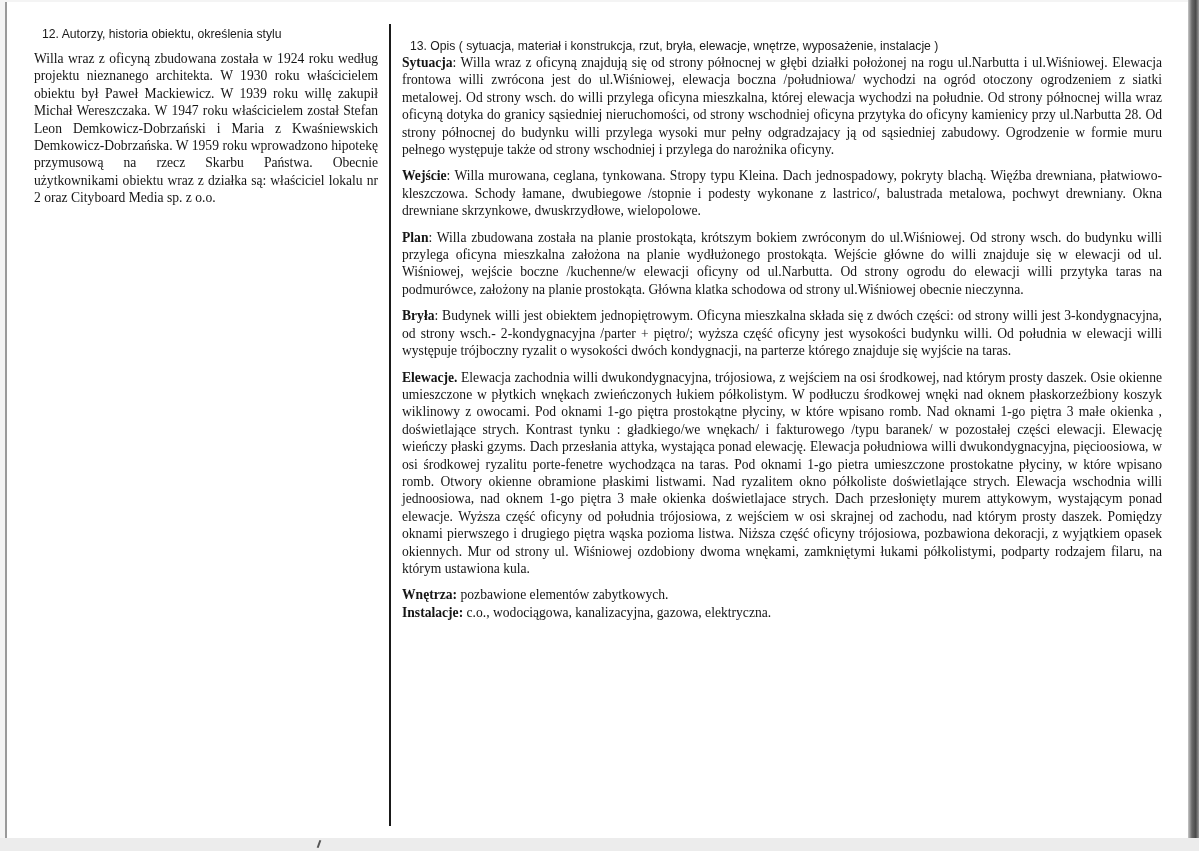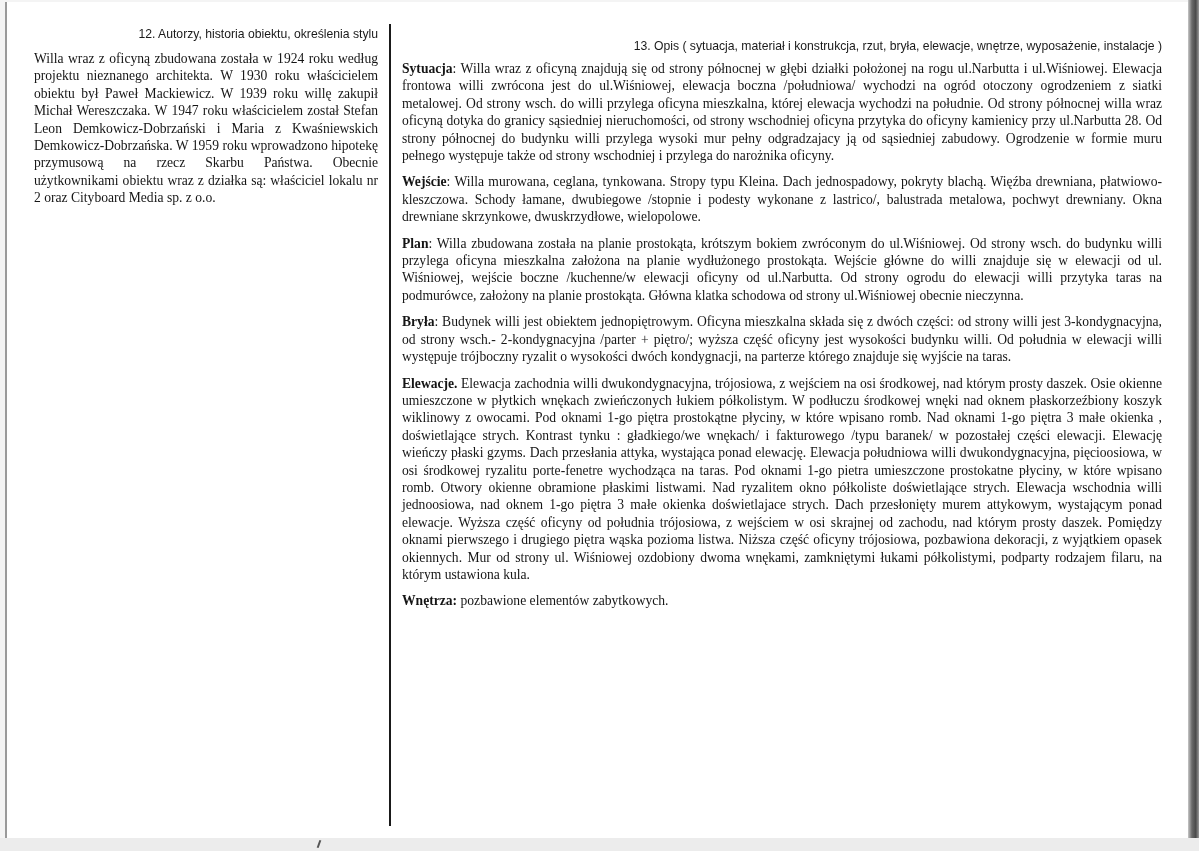--- a/index.html
+++ b/index.html
@@ -33,24 +33,23 @@
     .col-left {
       position: absolute; left: 27px; top: 25px; width: 344px;
     }
     .col-right {
       position: absolute; left: 395px; top: 37px; width: 760px;
     }
     .section-head {
       font-family: "Liberation Sans", sans-serif;
       font-size: 12.2px; color: #1a1a1a; margin: 0;
       white-space: nowrap;
-      text-align: right;
     }
     .col-left .section-head { margin-left: 8px; margin-bottom: 9px; }
-    .col-right .section-head { margin-left: 8px; margin-bottom: 7px; }
+    .col-right .section-head { margin-left: 8px; margin-bottom: 1px; }
     .para {
       font-size: 13.6px; line-height: 17.4px; text-align: justify;
       margin: 0;
     }
     .col-right .para { margin-bottom: 9px; }
     .col-right .para.tight { margin-bottom: 0; }
     .para b { font-weight: bold; }
   </style>
 </head>
 <body>
@@ -70,20 +69,21 @@
     <p class="para"><b>Wejście</b><span>: </span><span>Willa murowana, ceglana, tynkowana. Stropy typu Kleina. Dach jednospadowy, pokryty blachą. Więźba drewniana, płatwiowo-kleszczowa. Schody łamane, dwubiegowe /stopnie i podesty wykonane z lastrico/, balustrada metalowa, pochwyt drewniany. Okna drewniane skrzynkowe, dwuskrzydłowe, wielopolowe.</span></p>
 
     <p class="para"><b>Plan</b><span>: </span><span>Willa zbudowana została na planie prostokąta, krótszym bokiem zwróconym do ul.Wiśniowej. Od strony wsch. do budynku willi przylega oficyna mieszkalna założona na planie wydłużonego prostokąta. Wejście główne do willi znajduje się w elewacji od ul. Wiśniowej, wejście boczne /kuchenne/w elewacji oficyny od ul.Narbutta. Od strony ogrodu do elewacji willi przytyka taras na podmurówce, założony na planie prostokąta. Główna klatka schodowa od strony ul.Wiśniowej obecnie nieczynna.</span></p>
 
     <p class="para"><b>Bryła</b><span>: </span><span>Budynek willi jest obiektem jednopiętrowym. Oficyna mieszkalna składa się z dwóch części: od strony willi jest 3-kondygnacyjna, od strony wsch.- 2-kondygnacyjna /parter + piętro/; wyższa część oficyny jest wysokości budynku willi. Od południa w elewacji willi występuje trójboczny ryzalit o wysokości dwóch kondygnacji, na parterze którego znajduje się wyjście na taras.</span></p>
 
     <p class="para"><b>Elewacje.</b><span> </span><span>Elewacja zachodnia willi dwukondygnacyjna, trójosiowa, z wejściem na osi środkowej, nad którym prosty daszek. Osie okienne umieszczone w płytkich wnękach zwieńczonych łukiem półkolistym. W podłuczu środkowej wnęki nad oknem płaskorzeźbiony koszyk wiklinowy z owocami. Pod oknami 1-go piętra prostokątne płyciny, w które wpisano romb. Nad oknami 1-go piętra 3 małe okienka , doświetlające strych. Kontrast tynku : gładkiego/we wnękach/ i fakturowego /typu baranek/ w pozostałej części elewacji. Elewację wieńczy płaski gzyms. Dach przesłania attyka, wystająca ponad elewację. Elewacja południowa willi dwukondygnacyjna, pięcioosiowa, w osi środkowej ryzalitu porte-fenetre wychodząca na taras. Pod oknami 1-go pietra umieszczone prostokatne płyciny, w które wpisano romb. Otwory okienne obramione płaskimi listwami. Nad ryzalitem okno półkoliste doświetlające strych. Elewacja wschodnia willi jednoosiowa, nad oknem 1-go piętra 3 małe okienka doświetlajace strych. Dach przesłonięty murem attykowym, wystającym ponad elewacje. Wyższa część oficyny od południa trójosiowa, z wejściem w osi skrajnej od zachodu, nad którym prosty daszek. Pomiędzy oknami pierwszego i drugiego piętra wąska pozioma listwa. Niższa część oficyny trójosiowa, pozbawiona dekoracji, z wyjątkiem opasek okiennych. Mur od strony ul. Wiśniowej ozdobiony dwoma wnękami, zamkniętymi łukami półkolistymi, podparty rodzajem filaru, na którym ustawiona kula.</span></p>
 
     <p class="para tight"><b>Wnętrza:</b><span> </span><span>pozbawione elementów zabytkowych.</span></p>
 
+    <p class="para"><b>Instalacje:</b><span> </span><span>c.o., wodociągowa, kanalizacyjna, gazowa, elektryczna.</span></p>
   </div>
 
   <div class="divider"></div>
 </div>
 
 <div class="right-edge"></div>
 <div class="bottom-strip">
   <div class="mark"></div>
 </div>
 

